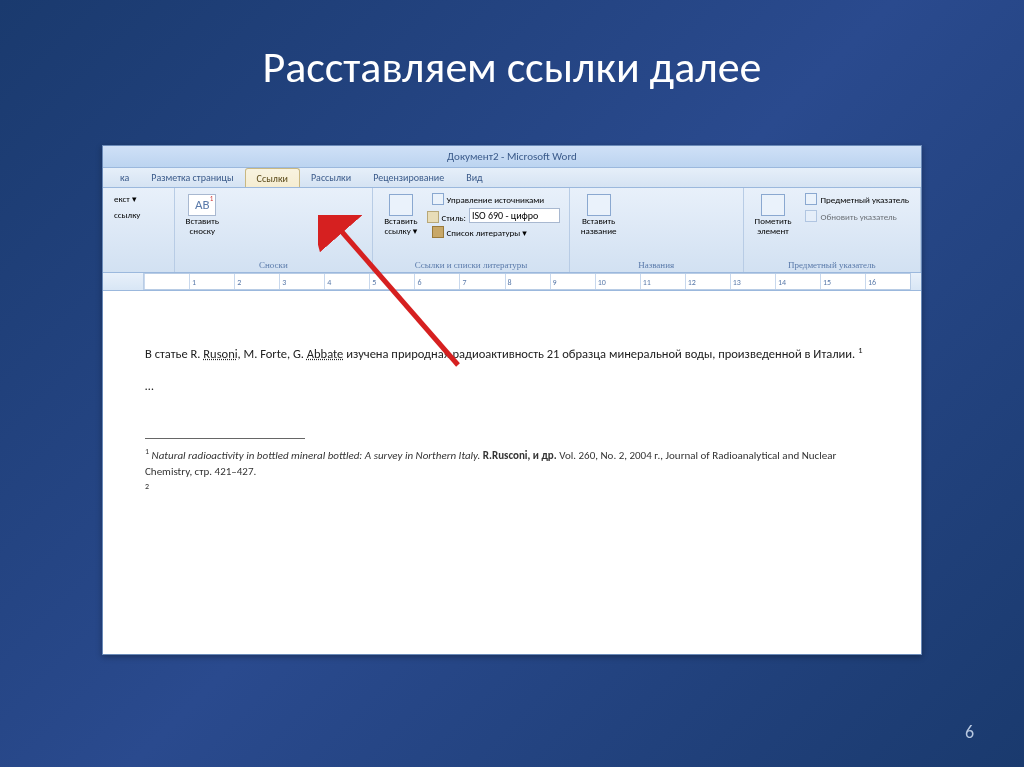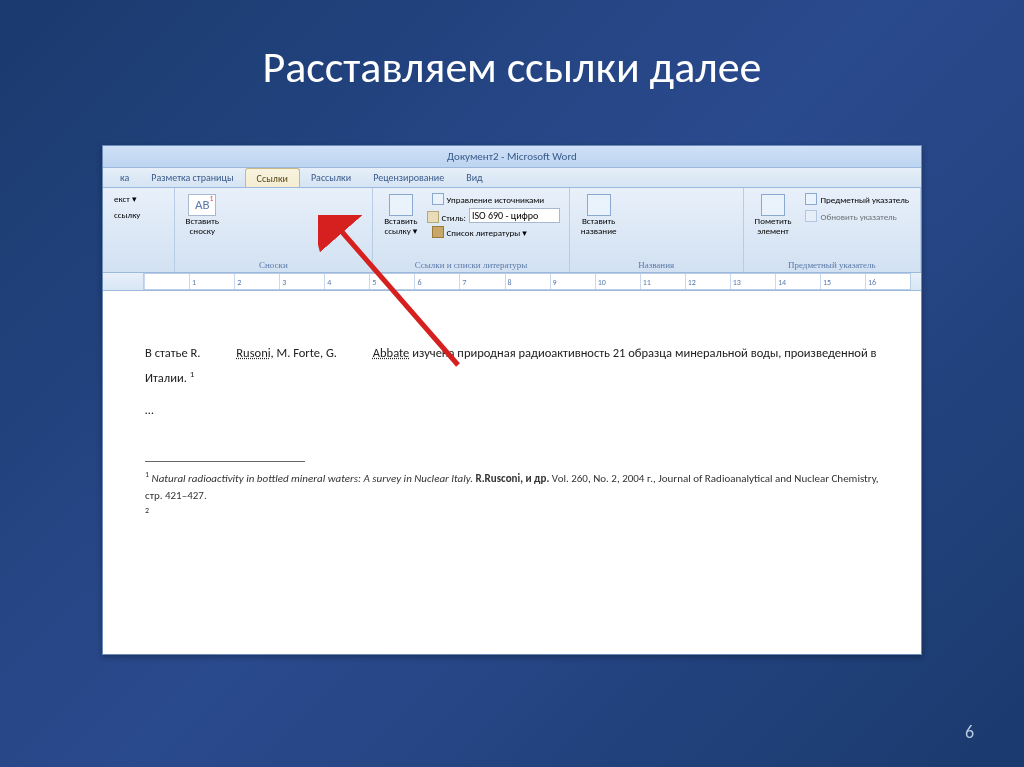--- a/index.html
+++ b/index.html
@@ -145,21 +145,21 @@
   background: #fff;
   height: calc(100% - 145px);
   overflow: hidden;
   padding: 50px 42px 10px;
   font-size: 12.5px;
   color: #222;
   line-height: 1.9;
   position: relative;
 }
 .doc-area p { margin-bottom: 8px; }
-.dotted-underline { text-decoration: underline dotted; margin-left: 33px; }
+.dotted-underline { text-decoration: underline dotted; }
 .sup { font-size: 9px; vertical-align: super; }
 .footnote-sep {
   border: none; border-top: 1px solid #666;
   width: 160px; margin: 40px 0 6px;
 }
 .footnote {
   font-size: 11px; line-height: 1.5;
   color: #333;
 }
 .footnote .sup { font-size: 8px; }
@@ -297,21 +297,21 @@
     </div>
   </div>
 
   <div class="doc-area">
     <p>
       <span>В статье R. </span><span class="dotted-underline">Rusoni</span><span>, M. Forte, G. </span><span class="dotted-underline">Abbate</span><span> изучена природная радиоактивность 21 образца минеральной воды, произведенной в Италии. </span><span class="sup">1</span>
     </p>
     <p>…</p>
     <hr class="footnote-sep">
     <div class="footnote">
-      <span class="sup">1</span><em> Natural radioactivity in bottled mineral waters: A survey in Nuclear Italy.</em><b> R.Rusconi, и др.</b><span> Vol. 260, No. 2, 2004 г., Journal of Radioanalytical and Nuclear Chemistry, стр. 421–427.</span>
+      <span class="sup">1</span><em> Natural radioactivity in bottled mineral bottled: A survey in Northern Italy.</em><b> R.Rusconi, и др.</b><span> Vol. 260, No. 2, 2004 г., Journal of Radioanalytical and Nuclear Chemistry, стр. 421–427.</span>
     </div>
     <div class="footnote">
       <span class="sup">2</span>
     </div>
   </div>
 </div>
 
 <svg class="arrow" viewBox="0 0 160 160">
   <defs>
     <marker id="ah" markerWidth="12" markerHeight="12" refX="2" refY="6" orient="auto">

